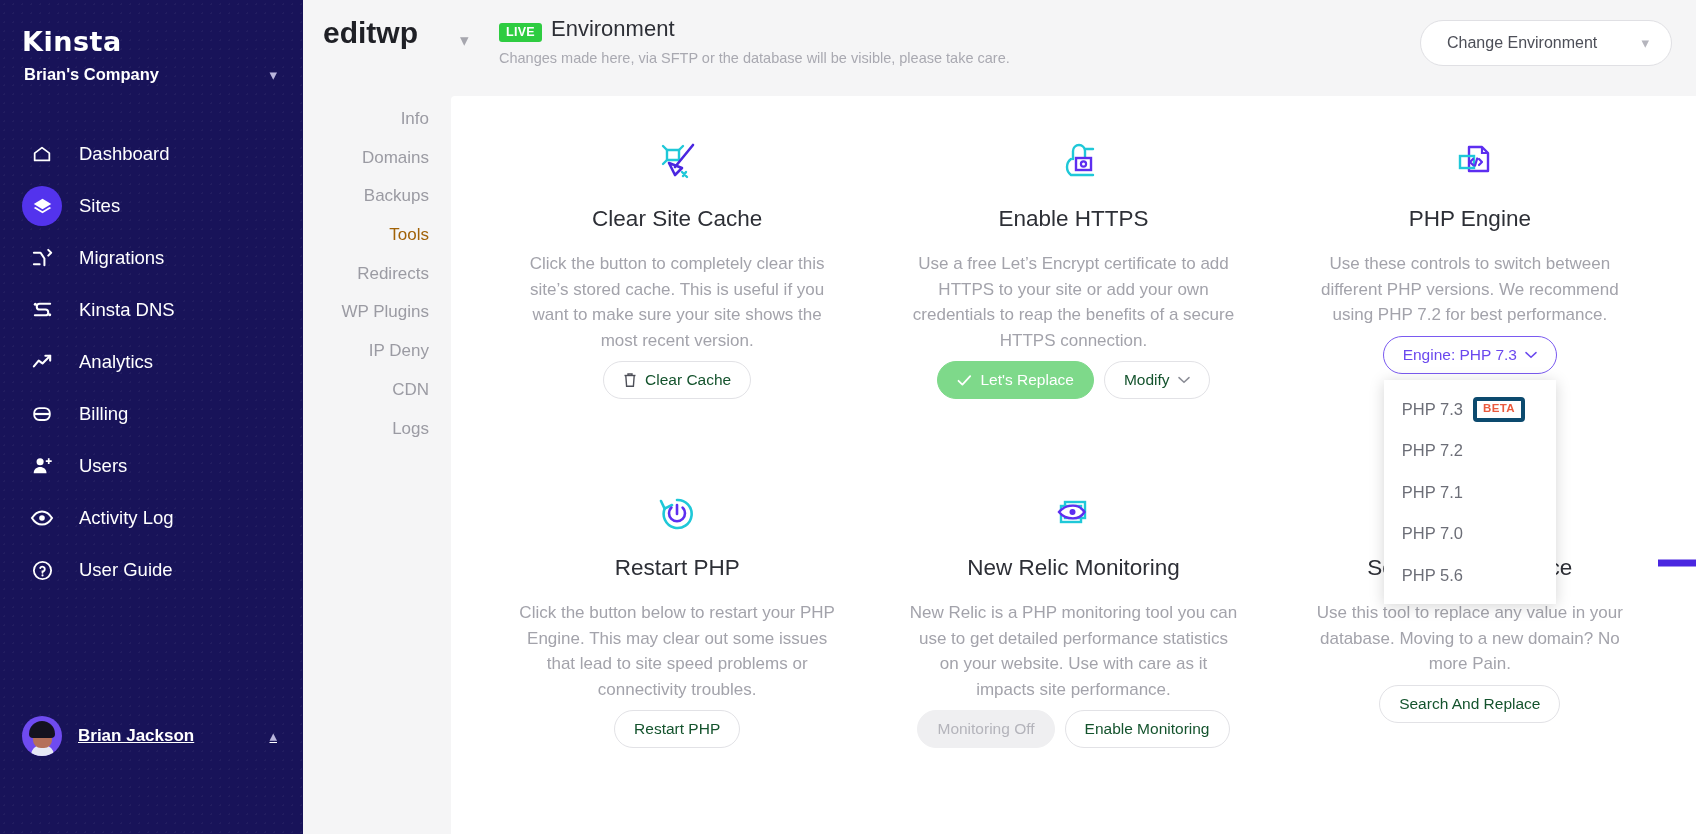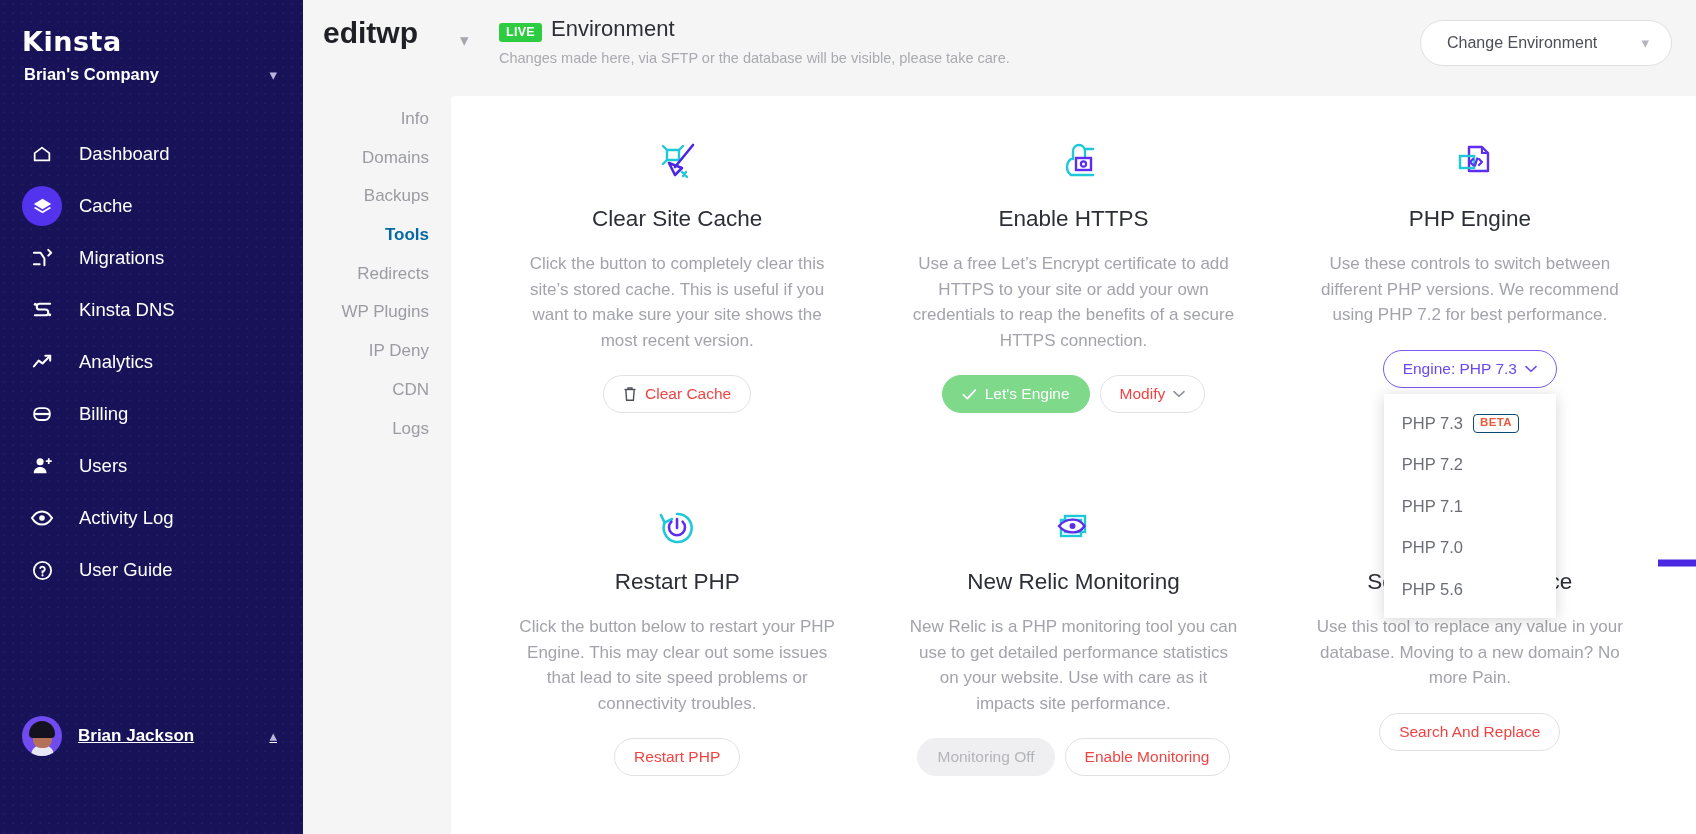--- a/index.html
+++ b/index.html
@@ -69,21 +69,21 @@
   
   .subnav {
     width: 148px; flex: 0 0 148px; height: 834px;
     background: #f5f5f6; padding-top: 100px;
     text-align: right;
   }
   .subnav-item {
     font-size: 17px; color: #9b9ba3; padding: 10px 22px 10px 0;
     cursor: pointer; line-height: 1.1;
   }
-  .subnav-item.active { color: #0369a1; font-weight: 700; }
+  .subnav-item.active { color: #a16207; font-weight: 400; }
 
   
   .right {
     flex: 1; height: 834px; position: relative; background: #f5f5f6;
   }
   .topbar {
     position: absolute; top: 0; left: -148px; width: calc(100% + 148px); height: 96px;
     background: #f5f5f6;
   }
   .site-title {
@@ -119,25 +119,25 @@
     padding: 28px 28px 0;
   }
   .card { text-align: center; padding: 8px 24px 0; }
   .card-ico { height: 66px; display:flex; align-items:center; justify-content:center; }
   .card-title { font-size: 22.5px; color: #2d2f36; margin-top: 8px; }
   .card-desc {
     font-size: 17px; color: #a3a3ab; line-height: 1.5;
     margin-top: 19px; max-width: 330px; margin-left: auto; margin-right: auto;
   }
   .card-actions {
-    margin-top: 22px; display: flex; align-items: center; justify-content: center; gap: 10px;
+    margin-top: 8px; display: flex; align-items: center; justify-content: center; gap: 10px;
   }
   .btn {
     border: 1px solid #e2e2e6; background: #fff; border-radius: 22px;
-    height: 38px; padding: 0 19px; font-size: 15.5px; color: #ef4444;
+    height: 38px; padding: 0 19px; font-size: 15.5px; color: #14532d;
     display: inline-flex; align-items: center; gap: 8px; cursor: pointer;
     font-family: "Liberation Sans", sans-serif; white-space: nowrap;
   }
   .btn.green { background: #7ed98a; border-color: #7ed98a; color: #fff; }
   .btn.muted { background: #efeff1; border-color: #efeff1; color: #b4b4bb; cursor: default; }
   .btn.purple { border-color: #7a5af0; color: #6b49ee; }
   .btn-ico { display:inline-flex; }
 
   .row2 { margin-top: 46px; }
 
@@ -148,21 +148,21 @@
     top: 44px; width: 172px; background: #fff;
     box-shadow: 0 2px 14px rgba(0,0,0,0.17);
     z-index: 30; padding: 9px 0 8px;
   }
   .dd-item {
     display: flex; align-items: center; gap: 10px;
     padding: 0 18px; height: 41.5px; font-size: 16.5px; color: #6c6e77;
     cursor: pointer;
   }
   .beta {
-    border: 1px solid #0c4a6e; color: #ea5a3d; font-size: 11.5px; font-weight: 700;
+    border: 4px solid #0c4a6e; color: #ea5a3d; font-size: 11.5px; font-weight: 700;
     border-radius: 4px; padding: 2px 6px 3px; letter-spacing: 0.4px; line-height: 1;
   }
   .arrow-annot {
     position: absolute; left: 1207px; top: 456px; width: 155px; height: 22px; z-index: 40;
   }
 </style>
 </head>
 <body>
 
 <div id="app">
@@ -187,21 +187,21 @@
         <span class="nav-label">Dashboard</span>
       </div>
 
       <div class="nav-item active">
         <span class="nav-ico">
           <svg width="21" height="21" viewBox="0 0 24 24" fill="#fff">
             <path d="M12 3 L22 9 L12 15 L2 9 Z"></path>
             <path d="M12 17.4 L4.1 12.6 L2 13.8 L12 19.8 L22 13.8 L19.9 12.6 Z"></path>
           </svg>
         </span>
-        <span class="nav-label">Cache</span>
+        <span class="nav-label">Sites</span>
       </div>
 
       <div class="nav-item">
         <span class="nav-ico">
           <svg width="23" height="23" viewBox="0 0 24 24" fill="none" stroke="#fff" stroke-width="2.1" stroke-linecap="round" stroke-linejoin="round">
             <path d="M3 6 L10 6 L14 12 L14 19"></path>
             <path d="M3 18 L9 18"></path>
             <path d="M18 3 L21 6 L18 9"></path>
           </svg>
         </span>
@@ -358,21 +358,21 @@
           </div>
           <div class="card-title">Enable HTTPS</div>
           <div class="card-desc">Use a free Let’s Encrypt certificate to add HTTPS to your site or add your own credentials to reap the benefits of a secure HTTPS connection.</div>
           <div class="card-actions">
             <button class="btn green">
               <span class="btn-ico">
                 <svg width="15" height="13" viewBox="0 0 15 13" fill="none" stroke="#fff" stroke-width="1.8" stroke-linecap="round" stroke-linejoin="round">
                     <path d="M1.5 6.8 L5.4 10.6 L13.2 2.2"></path>
                   </svg>
               </span>
-              <span>Let's Engine</span>
+              <span>Let's Replace</span>
             </button>
             <button class="btn">
               <span>Modify</span>
               <span class="btn-ico">
                 <svg width="12" height="8" viewBox="0 0 12 8" fill="none" stroke="#8b8d96" stroke-width="1.5" stroke-linecap="round">
                     <path d="M1 1.6 L6 6.3 L11 1.6"></path>
                   </svg>
               </span>
             </button>
           </div>

